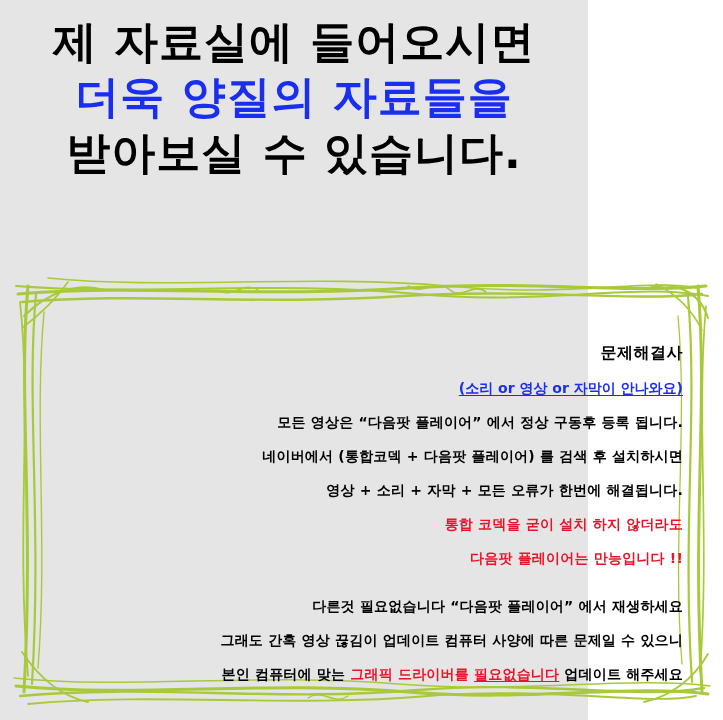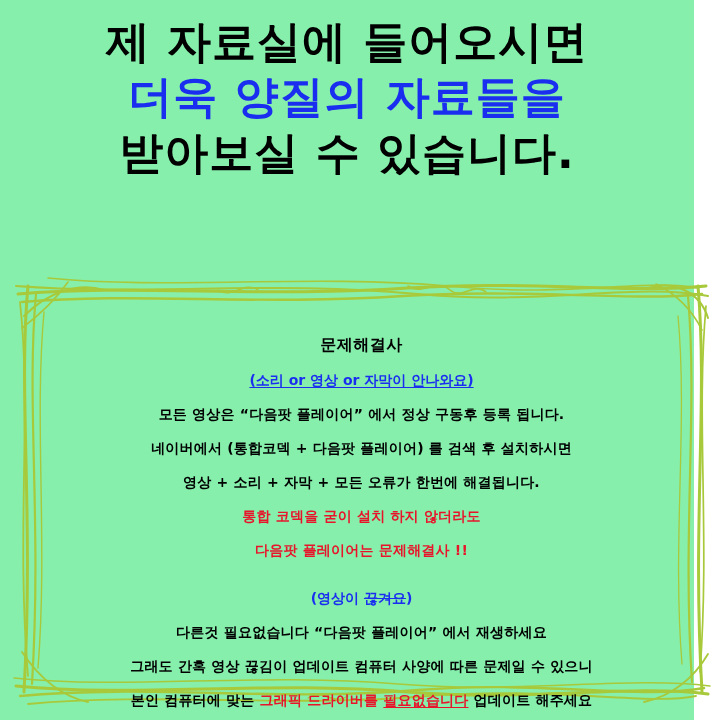--- a/index.html
+++ b/index.html
@@ -5,23 +5,23 @@
   * { box-sizing: border-box; }
   html, body {
     margin: 0; padding: 0;
     width: 723px; height: 720px;
     background: #ffffff;
     font-family: "DejaVu Sans", "Liberation Sans", sans-serif;
     overflow: hidden;
   }
   .page {
     position: relative;
-    width: 694px;
+    width: 588px;
     height: 720px;
-    background: #86efac;
+    background: #e5e5e5;
   }
 
   
   .headline {
     padding-top: 14px;
     text-align: center;
     line-height: 1.26;
   }
   .headline-line {
     font-family: "DejaVu Sans", "Liberation Sans", sans-serif;
@@ -41,23 +41,23 @@
     top: 272px;
     width: 707px;
     height: 438px;
   }
   .frame svg { display: block; }
 
   
   .body-box {
     position: absolute;
     left: 40px;
-    top: 289px;
+    top: 297px;
     width: 643px;
-    text-align: center;
+    text-align: right;
   }
   .sec-title {
     font-size: 16px;
     font-weight: 700;
     color: #000000;
     margin: 46px 0 16px 0;
     letter-spacing: 0.5px;
   }
   .sub-q {
     font-size: 14px;
@@ -142,24 +142,23 @@
   <div class="body-box">
     <div class="sec-title">문제해결사</div>
 
     <div class="sub-q">(소리 or 영상 or 자막이 안나와요)</div>
 
     <div class="line">모든 영상은 “다음팟 플레이어” 에서 정상 구동후 등록 됩니다.</div>
     <div class="line">네이버에서 (통합코덱 + 다음팟 플레이어) 를 검색 후 설치하시면</div>
     <div class="line">영상 + 소리 + 자막 + 모든 오류가 한번에 해결됩니다.</div>
 
     <div class="line red" style="margin-top:16px;">통합 코덱을 굳이 설치 하지 않더라도</div>
-    <div class="line red">다음팟 플레이어는 문제해결사 !!</div>
+    <div class="line red">다음팟 플레이어는 만능입니다 !!</div>
 
     <div class="gap-block">
-      <div class="sub-q2"><span>(영상이 </span><span class="struck">끊겨요</span><span>)</span></div>
 
       <div class="line">다른것 필요없습니다  “다음팟 플레이어” 에서 재생하세요</div>
       <div class="line">그래도 간혹 영상 끊김이 업데이트 컴퓨터 사양에 따른 문제일 수 있으니</div>
       <div class="line"><span>본인 컴퓨터에 맞는 </span><span class="inline-red">그래픽 드라이버를 </span><span class="inline-red u">필요없습니다</span><span> 업데이트 해주세요</span></div>
     </div>
   </div>
 
 </div>
 
 </body></html>

